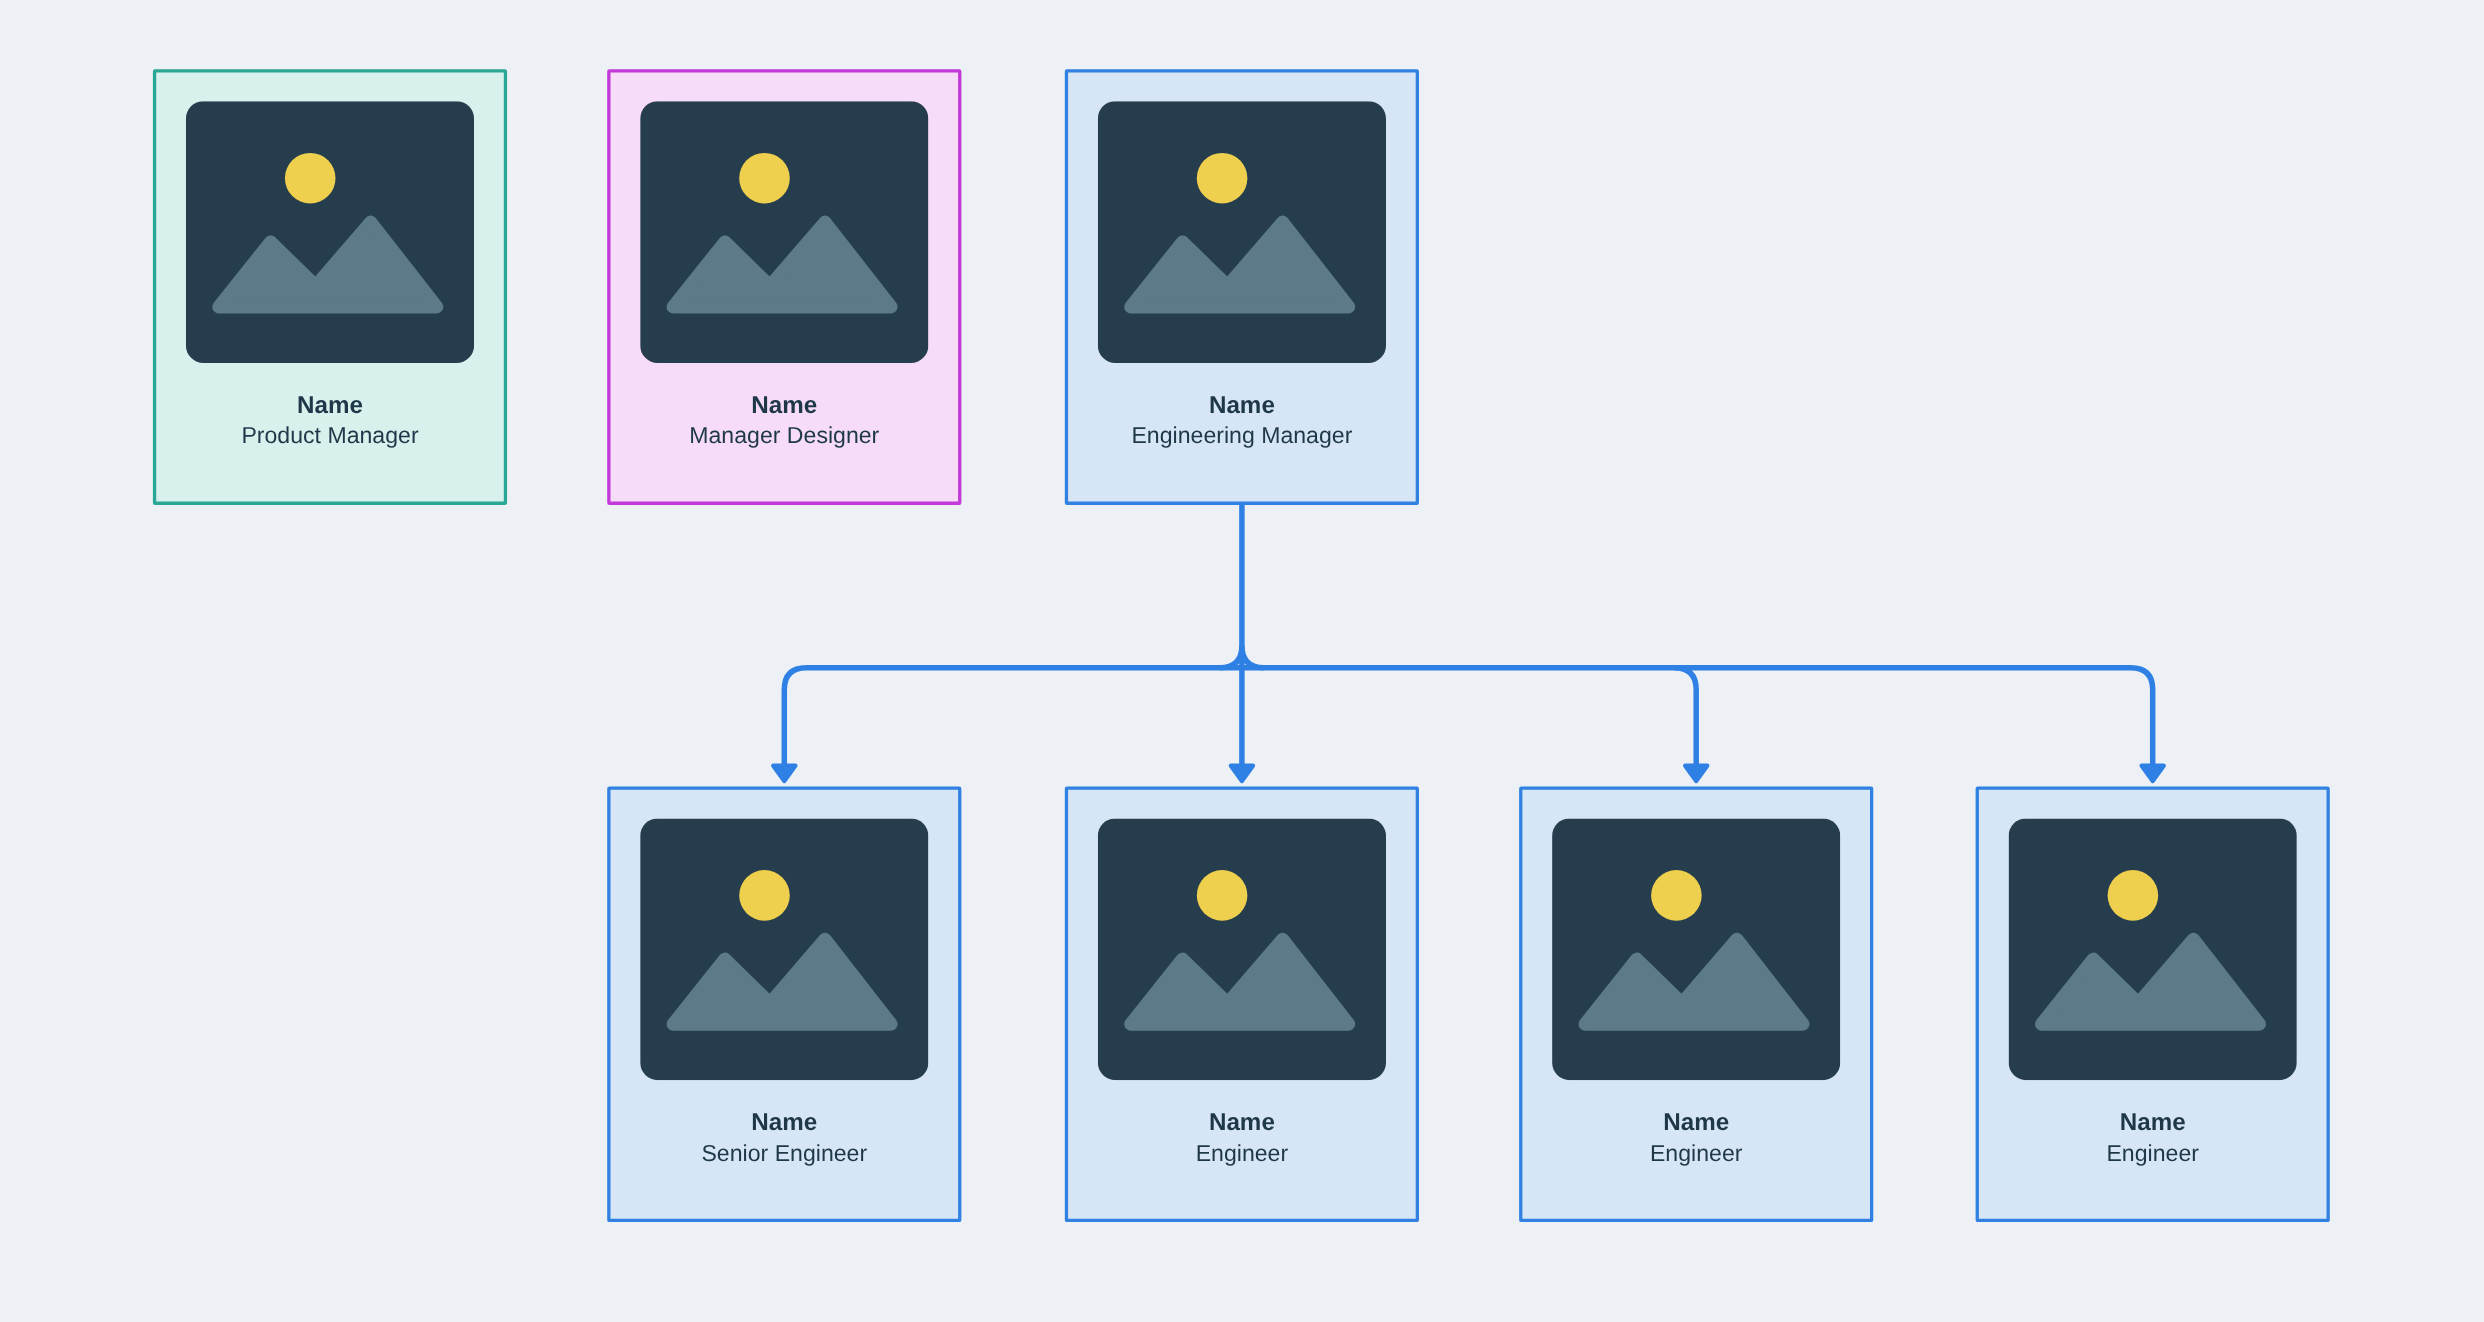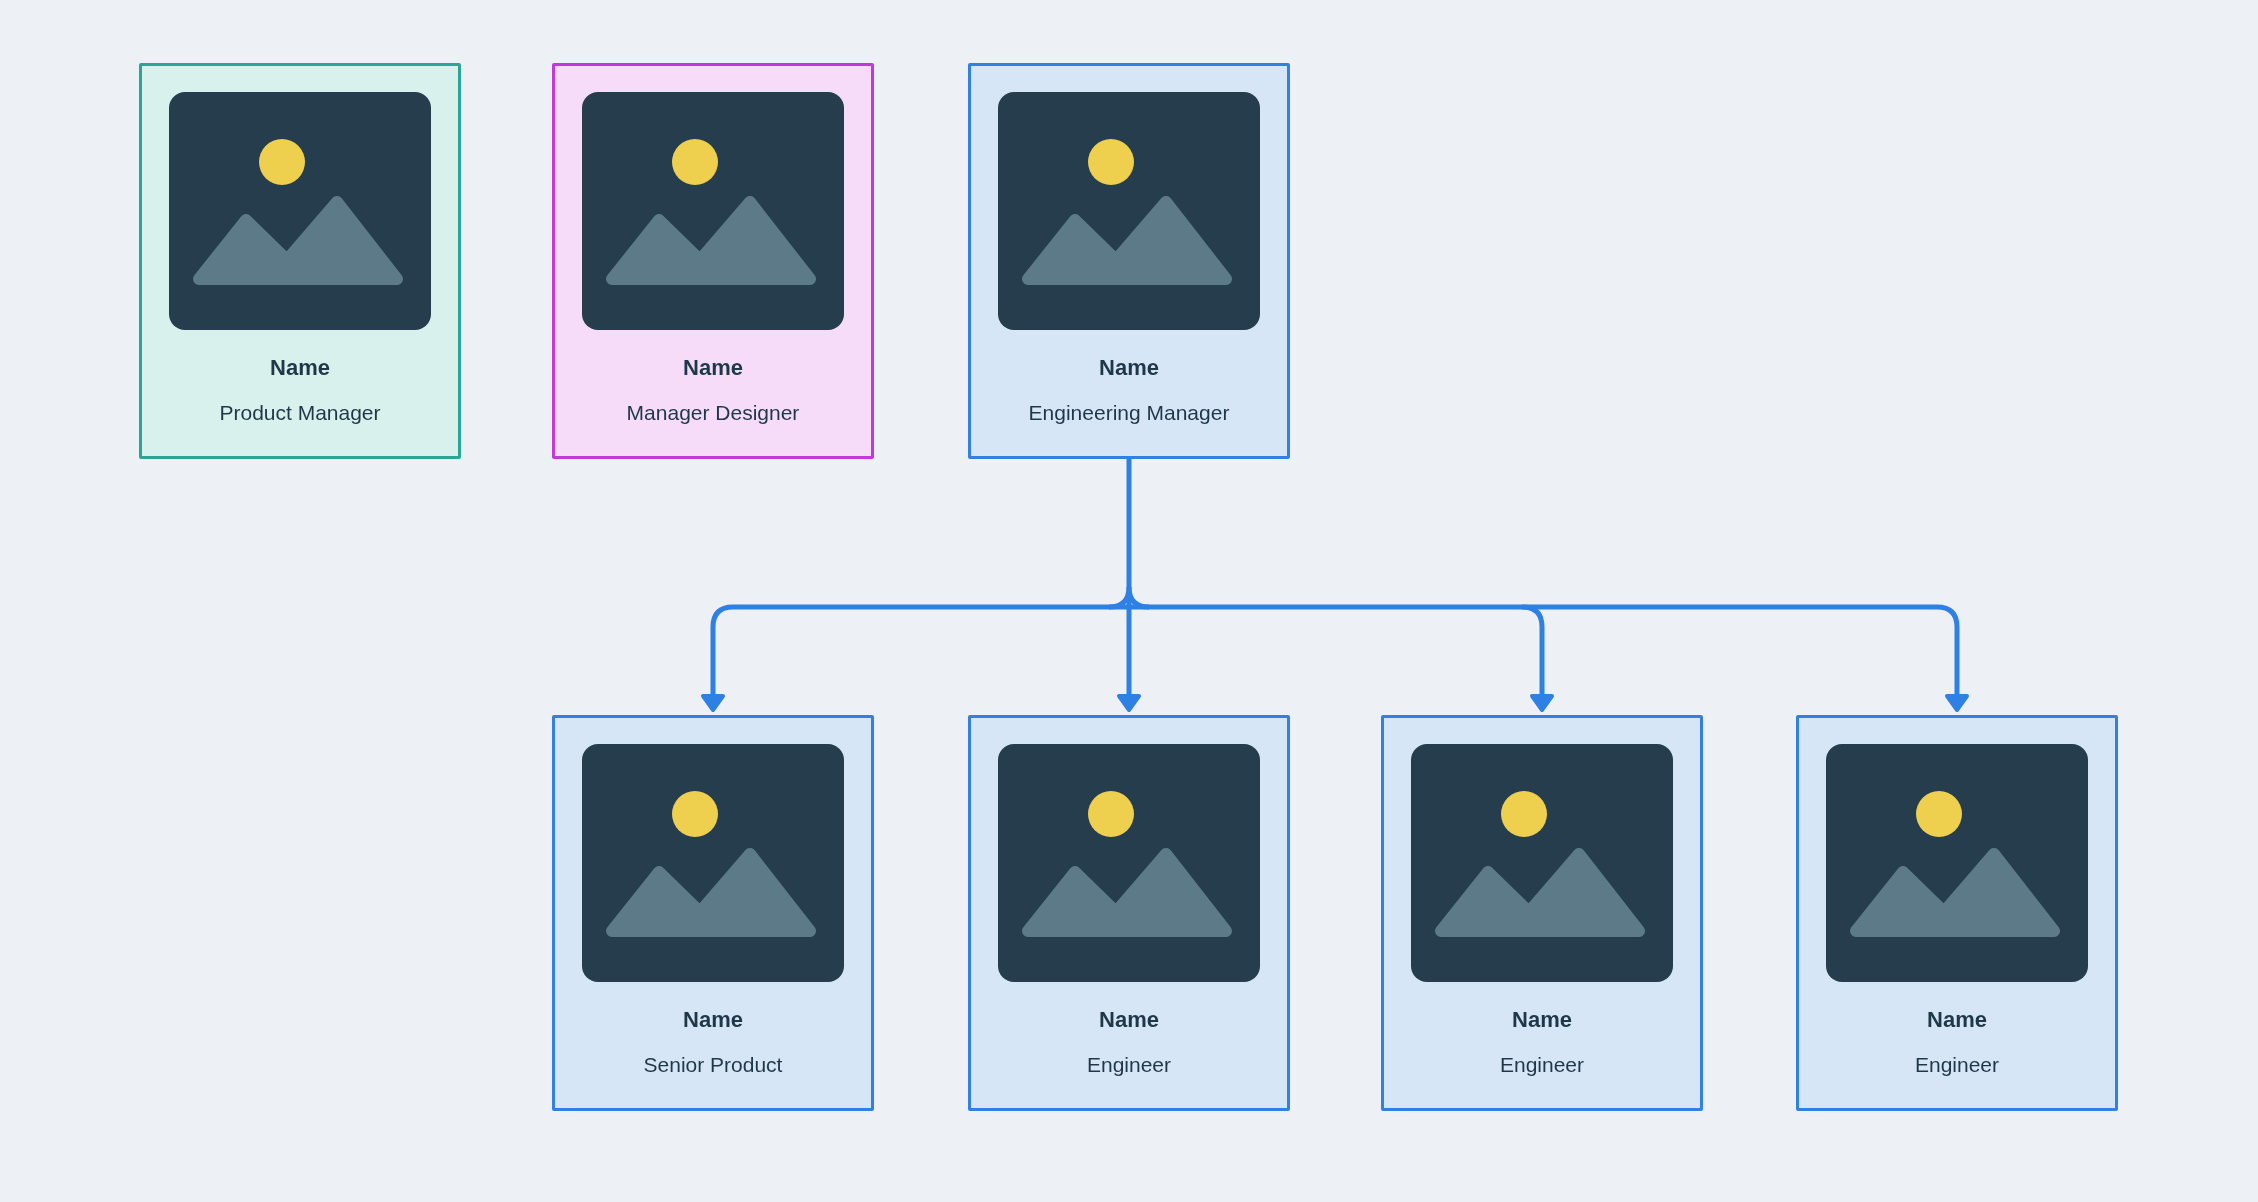--- a/index.html
+++ b/index.html
@@ -22,21 +22,21 @@
     padding:26px 27px 0 27px;text-align:center;
   }
   .card.teal{background:var(--teal-bg);border-color:var(--teal-border);}
   .card.magenta{background:var(--magenta-bg);border-color:var(--magenta-border);}
   .card.blue{background:var(--blue-bg);border-color:var(--blue-border);}
   .photo{display:block;width:262px;height:238px;}
   .photo .frame{fill:var(--photo-bg);}
   .photo .sun{fill:var(--sun);}
   .photo .mountains{fill:var(--mountain);stroke:var(--mountain);stroke-width:12;stroke-linejoin:round;}
   .name{margin-top:24px;font-size:22px;font-weight:bold;color:var(--text);line-height:1.3;}
-  .role{margin-top:16px;font-size:21px;color:var(--text);line-height:1.3;}
+  .role{margin-top:0;font-size:21px;color:var(--text);line-height:1.3;}
 </style>
 </head>
 <body>
 
 <div class="canvas">
 
   <svg class="connectors" viewBox="0 0 2258 1202" aria-hidden="true">
     <path class="line" d="M 713 698 L 713 627 Q 713 607 733 607 L 1937 607 Q 1957 607 1957 627 L 1957 698"></path>
     <path class="line" d="M 1129 458 L 1129 698"></path>
     <path class="line" d="M 1109 607 Q 1129 607 1129 587 M 1149 607 Q 1129 607 1129 587"></path>
@@ -79,21 +79,21 @@
     <div class="role">Engineering Manager</div>
   </div>
 
   <div class="card blue" style="left:552px;top:715px;">
     <svg class="photo" viewBox="0 0 262 238" aria-hidden="true">
       <rect class="frame" x="0" y="0" width="262" height="238" rx="16"></rect>
       <circle class="sun" cx="113" cy="70" r="23"></circle>
       <path class="mountains" d="M 30 187 L 77 128 L 118 168 L 168 110 L 228 187 Z"></path>
     </svg>
     <div class="name">Name</div>
-    <div class="role">Senior Product</div>
+    <div class="role">Senior Engineer</div>
   </div>
 
   <div class="card blue" style="left:968px;top:715px;">
     <svg class="photo" viewBox="0 0 262 238" aria-hidden="true">
       <rect class="frame" x="0" y="0" width="262" height="238" rx="16"></rect>
       <circle class="sun" cx="113" cy="70" r="23"></circle>
       <path class="mountains" d="M 30 187 L 77 128 L 118 168 L 168 110 L 228 187 Z"></path>
     </svg>
     <div class="name">Name</div>
     <div class="role">Engineer</div>

